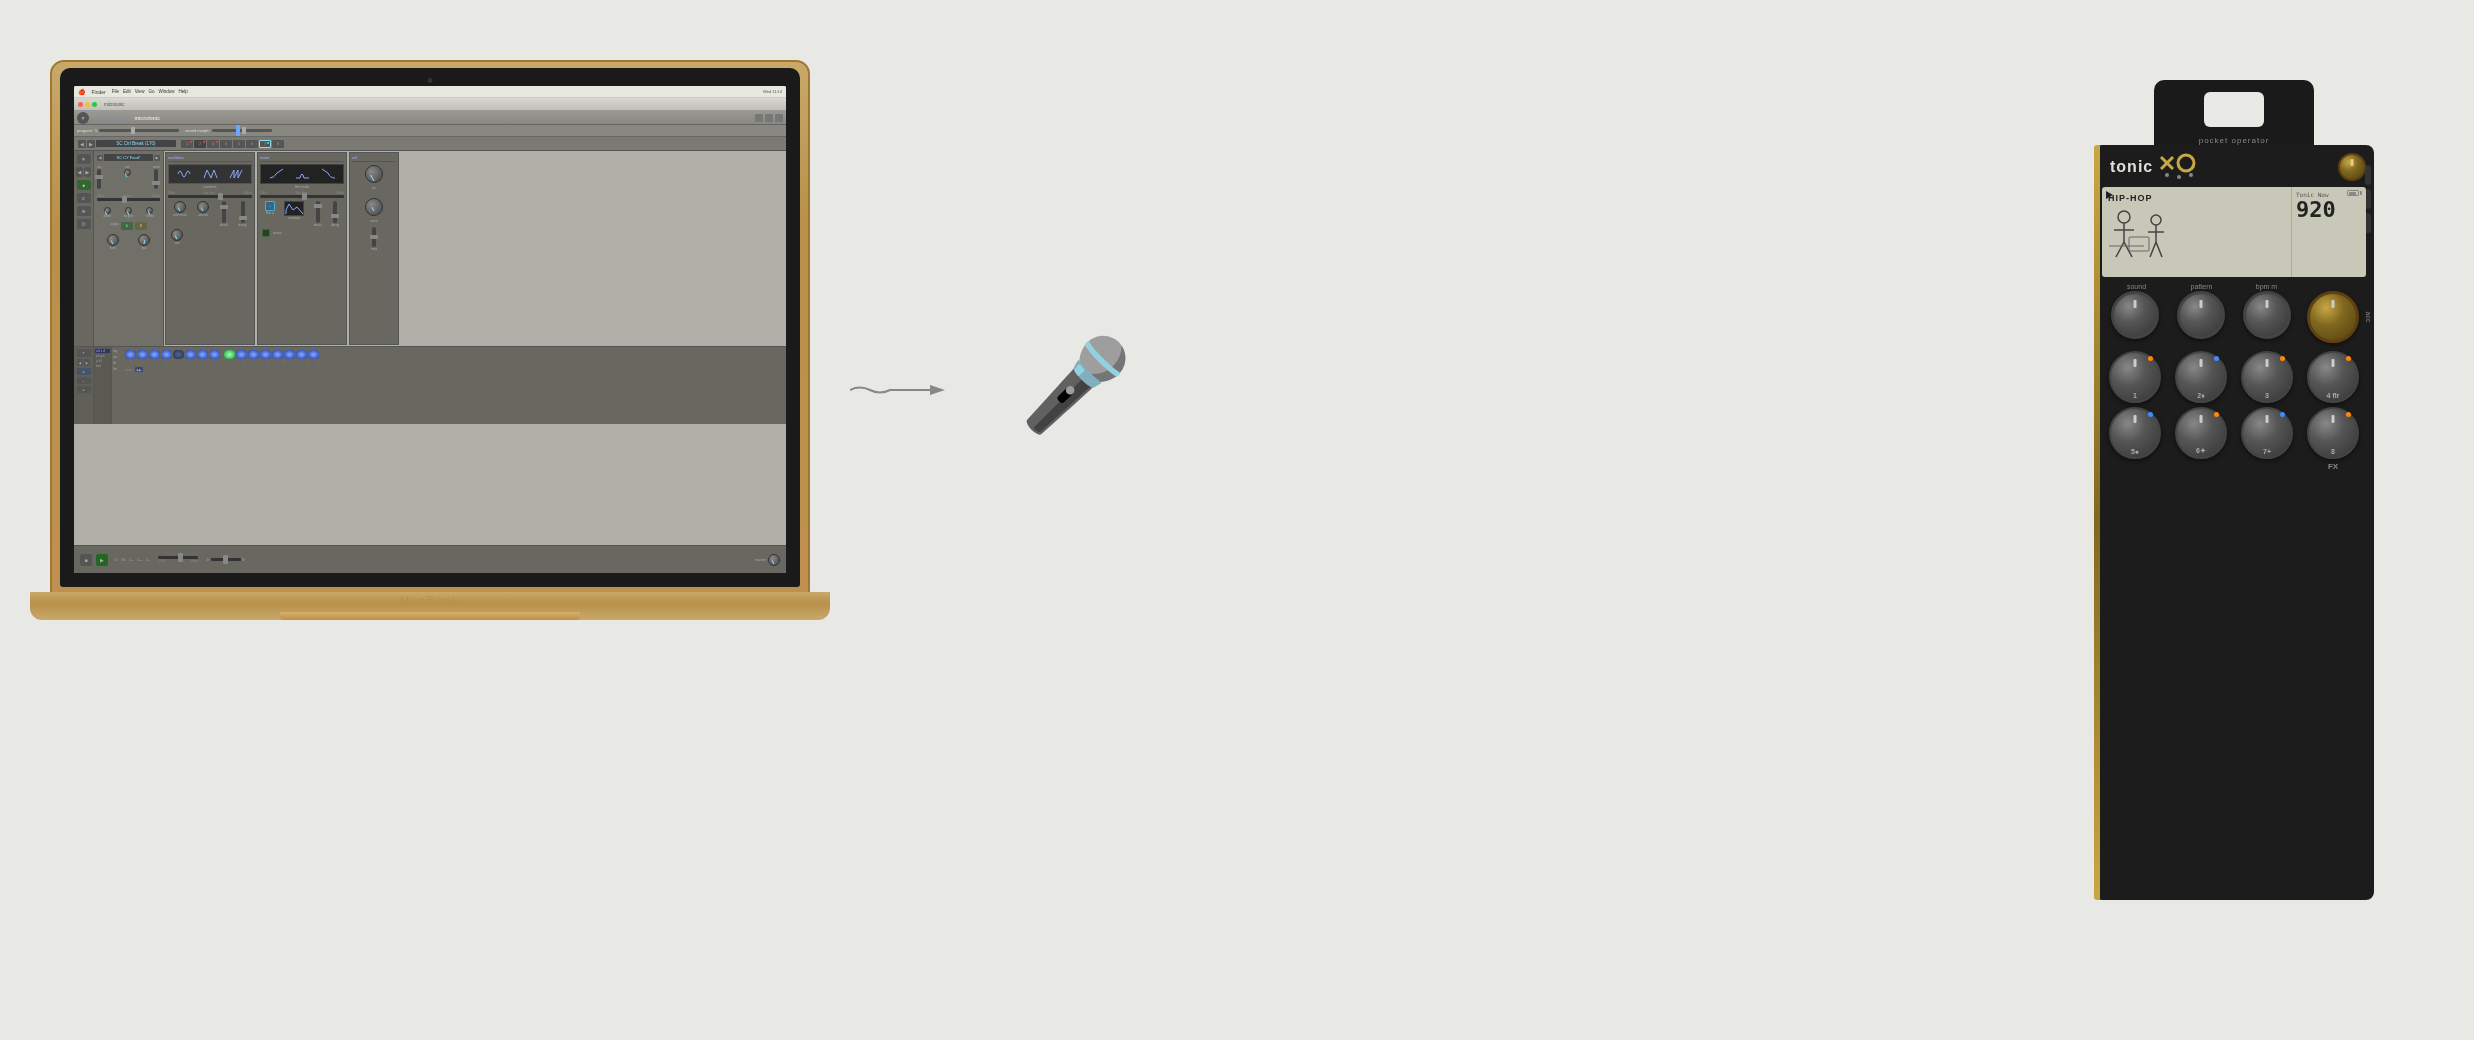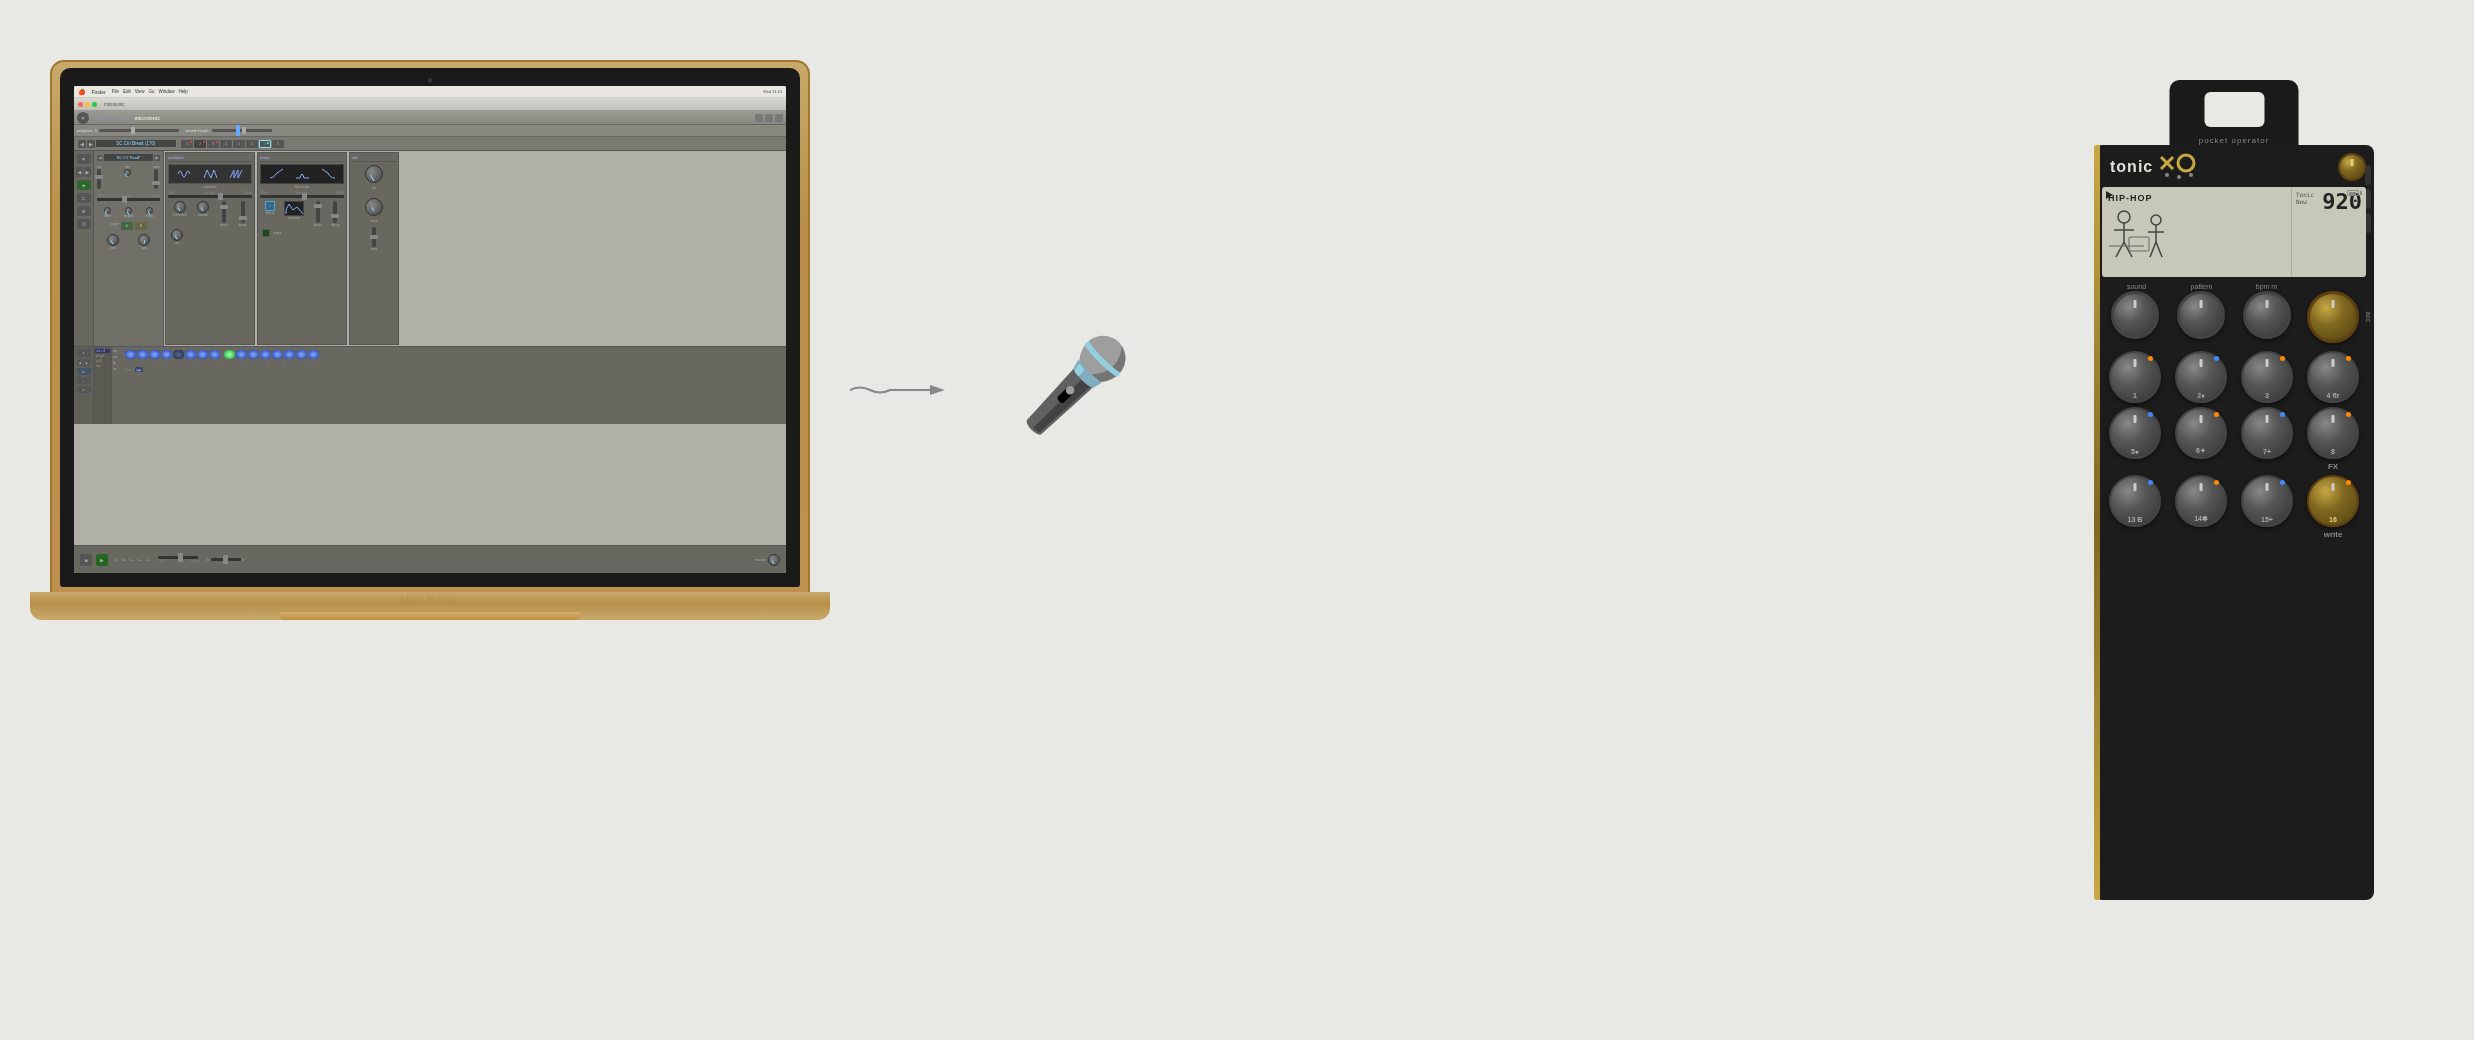--- a/index.html
+++ b/index.html
@@ -371,21 +371,21 @@
       top: 80px;
       width: 280px;
       height: 820px;
     }
 
     .po-hanger {
       position: absolute;
       top: 0;
       left: 50%;
       transform: translateX(-50%);
-      width: 129px;
+      width: 160px;
       height: 70px;
       background: #1a1a1a;
       border-radius: 10px 10px 0 0;
     }
     .po-hanger-hole {
       position: absolute;
       top: 12px;
       left: 50%;
       transform: translateX(-50%);
       width: 60px;
@@ -1080,21 +1080,21 @@
           <rect x="25" y="35" width="20" height="14" fill="none" stroke="#666" stroke-width="1" rx="1"></rect>
 
           <circle cx="52" cy="18" r="5" fill="none" stroke="#444" stroke-width="1.5"></circle>
           <line x1="52" y1="23" x2="52" y2="40" stroke="#444" stroke-width="1.5"></line>
           <line x1="44" y1="30" x2="60" y2="30" stroke="#444" stroke-width="1.5"></line>
           <line x1="52" y1="40" x2="46" y2="55" stroke="#444" stroke-width="1.5"></line>
           <line x1="52" y1="40" x2="58" y2="55" stroke="#444" stroke-width="1.5"></line>
         </svg>
       </div>
 
-      <div style="width:75px;padding:4px;border-left:1px solid #aaa;display:flex;flex-direction:row;gap:1px">
+      <div style="width:75px;padding:4px;border-left:1px solid #aaa;display:flex;flex-direction:column;gap:1px">
         <div style="font-size:6px;color:#555;font-family:monospace">Tonic Now</div>
         <div style="font-size:22px;font-weight:bold;color:#222;font-family:monospace;line-height:1">920</div>
 
         <div style="position:absolute;top:3px;right:4px;display:flex;align-items:center;gap:1px">
           <div style="width:12px;height:6px;border:1px solid #888;border-radius:1px;position:relative">
             <div style="position:absolute;top:1px;left:1px;width:7px;height:4px;background:#888;border-radius:0.5px"></div>
           </div>
           <div style="width:2px;height:4px;background:#888;border-radius:0 1px 1px 0"></div>
         </div>
       </div>
@@ -1175,42 +1175,15 @@
         <div class="po-btn">
           <div class="po-led"></div>
           <div class="po-btn-num">8</div>
         </div>
 
         <div style="font-size:8px;color:#888;font-weight:bold;margin-top:1px">FX</div>
       </div>
     </div>
 
 
-    <div style="display:grid;grid-template-columns:repeat(4,1fr);gap:4px;margin-bottom:2px;padding:0 2px">
-      <div class="po-btn-cell">
-        <div class="po-btn">
-          <div class="po-led po-led-blue"></div>
-          <div class="po-btn-num">13 B</div>
-        </div>
-      </div>
-      <div class="po-btn-cell">
-        <div class="po-btn">
-          <div class="po-led"></div>
-          <div class="po-btn-num">14✱</div>
-        </div>
-      </div>
-      <div class="po-btn-cell">
-        <div class="po-btn">
-          <div class="po-led po-led-blue"></div>
-          <div class="po-btn-num">15+</div>
-        </div>
-      </div>
-      <div class="po-btn-cell">
-        <div class="po-btn po-knob-accent" style="background:radial-gradient(circle at 35% 30%,#c8a844 0%,#806820 40%,#504010 100%);border-color:#604010">
-          <div class="po-led"></div>
-          <div class="po-btn-num" style="color:#e8d080">16</div>
-        </div>
-        <div style="font-size:8px;color:#888;font-weight:bold;margin-top:1px">write</div>
-      </div>
-    </div>
 
   </div>
 </div>
 
 </body></html>

